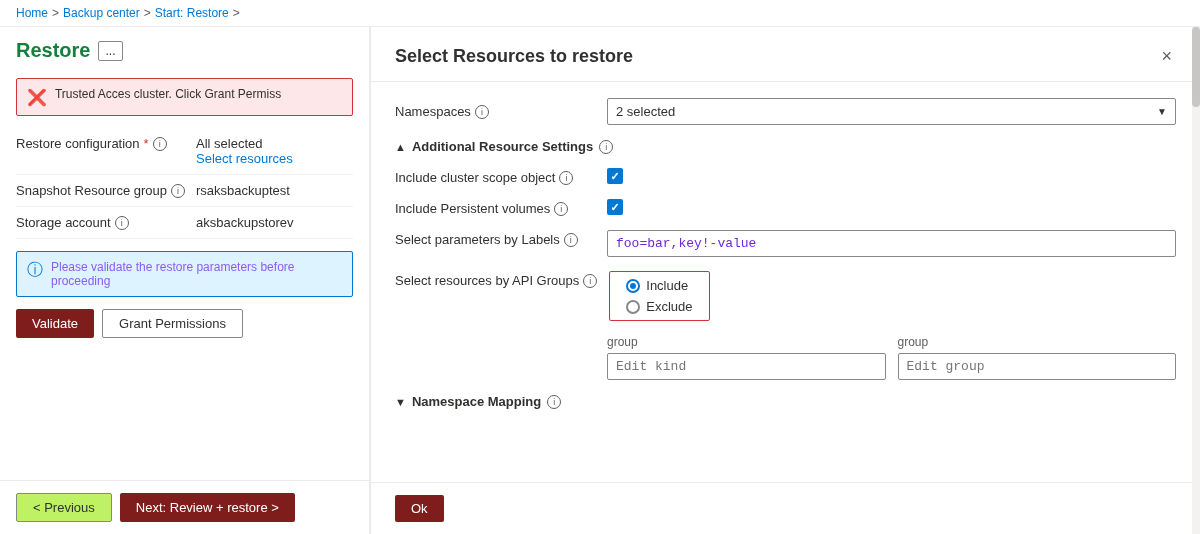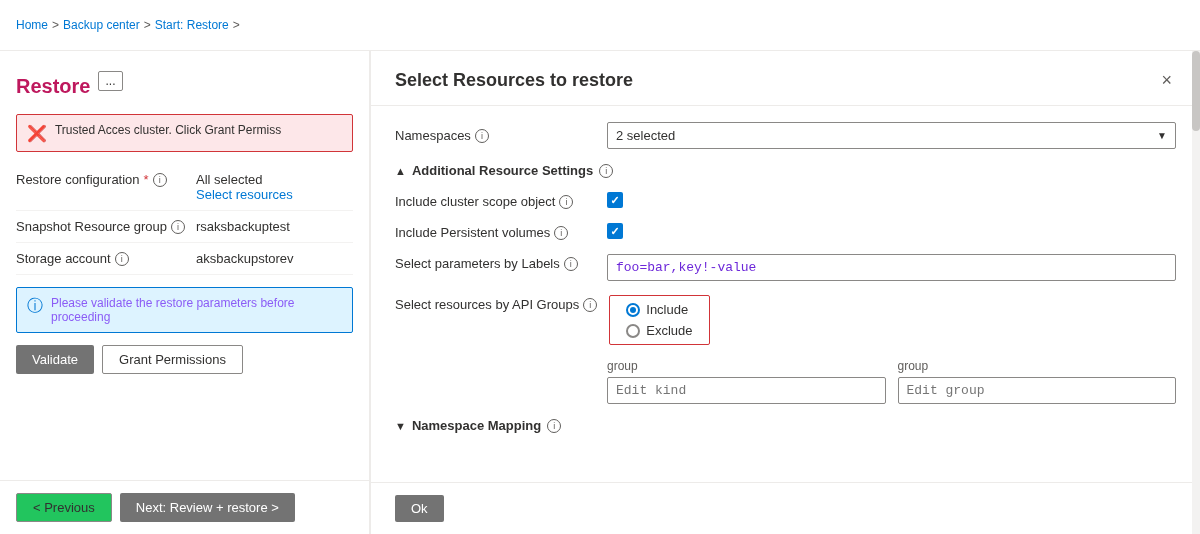--- a/index.html
+++ b/index.html
@@ -12,21 +12,21 @@
       height: 534px;
       overflow: hidden;
       display: flex;
       flex-direction: column;
     }
 
     
     .breadcrumb {
       display: flex;
       align-items: center;
-      padding: 18px 16px;
+      padding: 6px 16px;
       background: #fff;
       border-bottom: 1px solid #edebe9;
       font-size: 12px;
       gap: 4px;
       text-align: right;
     }
     .breadcrumb a {
       color: #0078d4;
       text-decoration: none;
     }
@@ -53,22 +53,21 @@
     }
     .left-header {
       display: flex;
       align-items: center;
       padding: 12px 16px 8px;
       gap: 8px;
     }
     .left-header h1 {
       font-size: 20px;
       font-weight: 600;
-      color: #be185d;
-      margin-top: 12px;
+      color: #15803d;
     }
     .more-btn {
       background: none;
       border: 1px solid #8a8886;
       border-radius: 2px;
       padding: 2px 6px;
       cursor: pointer;
       font-size: 12px;
       color: #323130;
     }
@@ -161,40 +160,40 @@
 
     
     .bottom-nav {
       padding: 12px 16px;
       border-top: 1px solid #edebe9;
       background: #fff;
       display: flex;
       gap: 8px;
     }
     .btn-primary {
-      background: #737373;
+      background: #7f1d1d;
       color: #fff;
       border: none;
       padding: 6px 16px;
       border-radius: 2px;
       cursor: pointer;
       font-size: 13px;
       font-weight: 500;
     }
     .btn-secondary {
       background: #fff;
       color: #323130;
       border: 1px solid #8a8886;
       padding: 6px 16px;
       border-radius: 2px;
       cursor: pointer;
       font-size: 13px;
     }
     .btn-outline {
-      background: #22c55e;
+      background: #bef264;
       color: #323130;
       border: 1px solid #8a8886;
       padding: 6px 16px;
       border-radius: 2px;
       cursor: pointer;
       font-size: 13px;
     }
 
     
     .right-panel {

